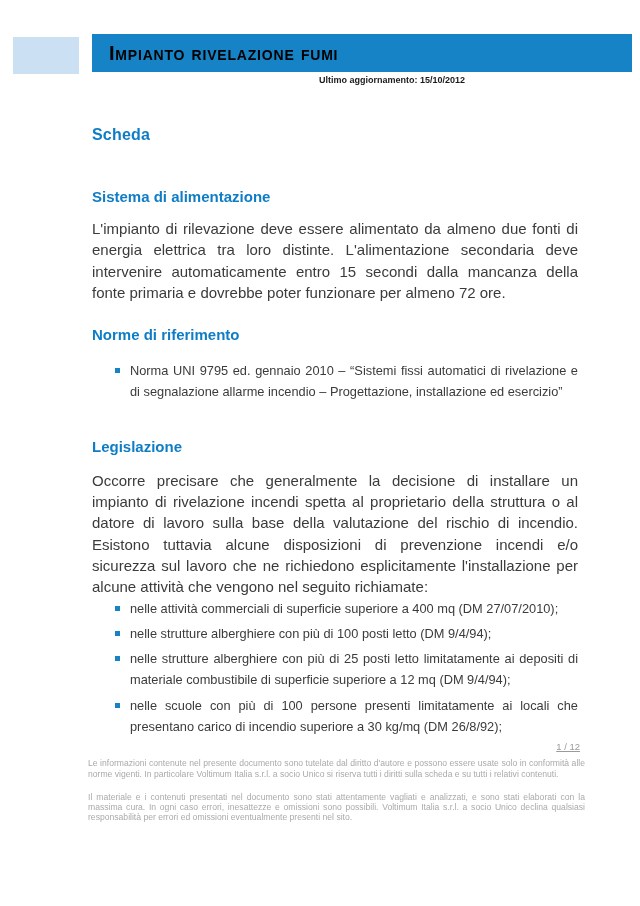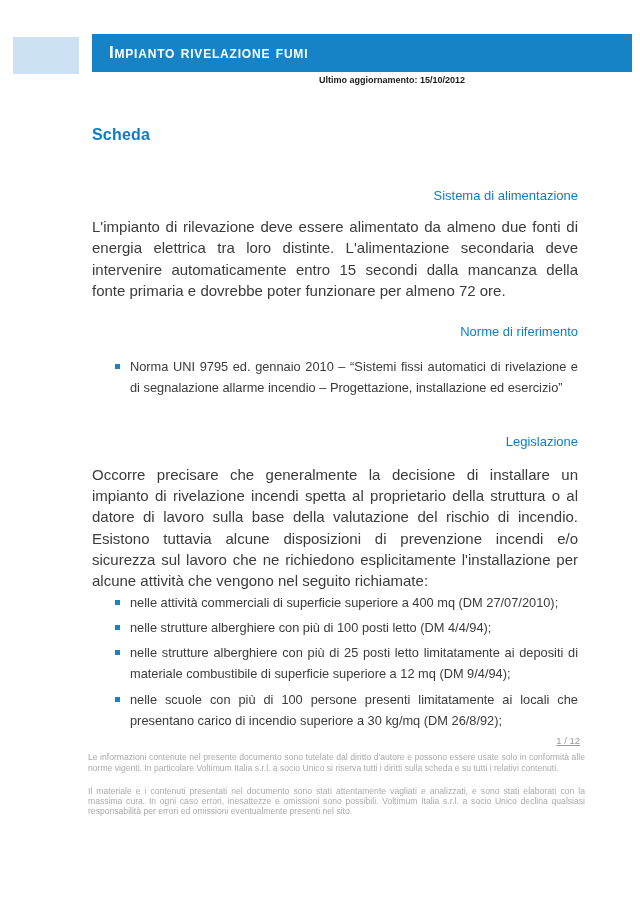--- a/index.html
+++ b/index.html
@@ -17,21 +17,21 @@
   .accent-square {
     position:absolute; left:13px; top:37px; width:66px; height:37px;
     background:var(--light-blue, #CBE0F2);
   }
   .title-bar {
     position:absolute; left:92px; top:34px; width:540px; height:38px;
     background:var(--brand-blue, #1583C5);
     display:flex; align-items:center; padding-left:17px;
   }
   .title-bar .title {
-    color:#ffffff; font-weight:bold; font-size:17px;
+    color:#000000; font-weight:bold; font-size:20px;
     font-variant:small-caps; letter-spacing:0.8px;
     white-space:nowrap;
   }
   .updated {
     position:absolute; right:175px; top:75px;
     font-size:9px; font-weight:bold; color:#1a1a1a; white-space:nowrap;
   }
   .logo {
     position:absolute; left:474px; top:45px; width:123px; height:54px;
     background:var(--logo-yellow, #F7D917); border-radius:10px;
@@ -49,21 +49,21 @@
     background:var(--logo-red, #E5312B);
   }
 
   
   .content { padding:0 62px 0 92px; }
   .doc-title {
     margin-top:16px; font-size:16px; font-weight:bold;
     color:var(--heading-blue, #0E7DC6); letter-spacing:0.2px;
   }
   .doc-section h2 {
-    font-size:13px; font-weight:normal; color:var(--heading-blue, #0E7DC6);text-align:right;
+    font-size:15px; font-weight:bold; color:var(--heading-blue, #0E7DC6);
   }
   .body-text {
     font-size:15px; line-height:21.3px;
     color:var(--text-dark, #3B3B3B); text-align:justify;
   }
   .s1 h2 { margin-top:44px; }
   .s1 .body-text { margin-top:13px; }
   .s2 h2 { margin-top:23px; }
   .s2 .bullet-list { margin-top:17px; }
   .s3 h2 { margin-top:35px; }
@@ -128,21 +128,21 @@
     <section class="doc-section s3">
       <h2>Legislazione</h2>
       <p class="body-text">Occorre precisare che generalmente la decisione di installare un impianto di rivelazione incendi spetta al proprietario della struttura o al datore di lavoro sulla base della valutazione del rischio di incendio. Esistono tuttavia alcune disposizioni di prevenzione incendi e/o sicurezza sul lavoro che ne richiedono esplicitamente l'installazione per alcune attività che vengono nel seguito richiamate:</p>
       <ul class="bullet-list">
         <li class="bullet-item">
           <span class="bullet"></span>
           <span class="bullet-text">nelle attività commerciali di superficie superiore a 400 mq (DM 27/07/2010);</span>
         </li>
         <li class="bullet-item">
           <span class="bullet"></span>
-          <span class="bullet-text">nelle strutture alberghiere con più di 100 posti letto (DM 4/4/94);</span>
+          <span class="bullet-text">nelle strutture alberghiere con più di 100 posti letto (DM 9/4/94);</span>
         </li>
         <li class="bullet-item">
           <span class="bullet"></span>
           <span class="bullet-text">nelle strutture alberghiere con più di 25 posti letto limitatamente ai depositi di materiale combustibile di superficie superiore a 12 mq (DM 9/4/94);</span>
         </li>
         <li class="bullet-item">
           <span class="bullet"></span>
           <span class="bullet-text">nelle scuole con più di 100 persone presenti limitatamente ai locali che presentano carico di incendio superiore a 30 kg/mq (DM 26/8/92);</span>
         </li>
       </ul>

